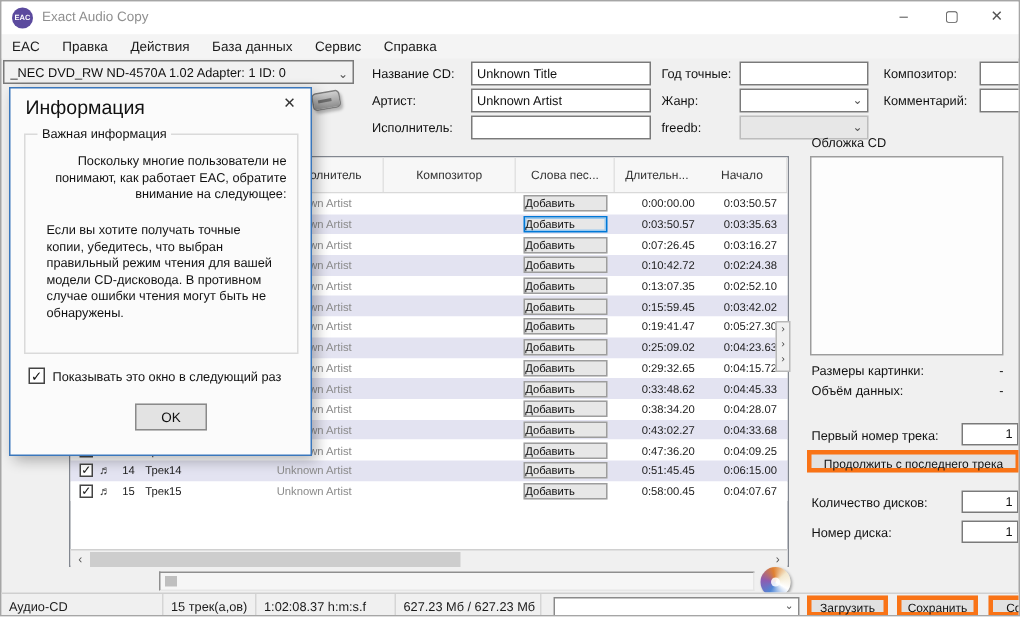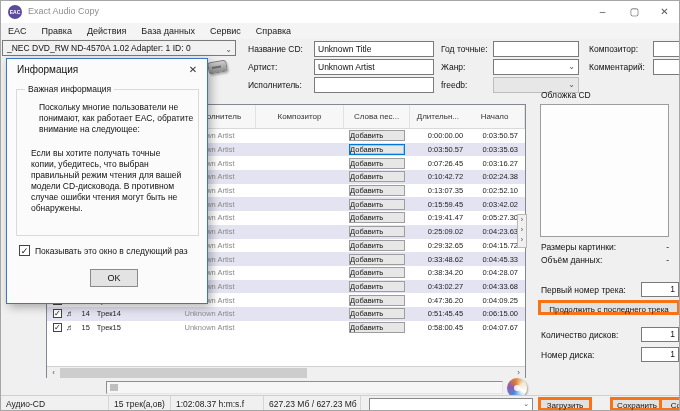--- a/index.html
+++ b/index.html
@@ -71,30 +71,30 @@
   .cd-logo { position:absolute; left:506px; top:377px; width:20px; height:20px; border-radius:50%; background:conic-gradient(from 210deg,#4f86d6,#8e5bb0 70deg,#e08030 140deg,#f3e8cd 200deg,#ffffff 270deg,#4f86d6 360deg); box-shadow:1px 1px 2px rgba(0,0,0,0.35); }
   .cd-logo:after { content:""; position:absolute; left:7px; top:7px; width:6px; height:6px; border-radius:50%; background:rgba(255,255,255,0.85); }
 
   
   .statusbar { position:absolute; left:0; top:394px; width:680px; height:17px; background:#f0f0f0; border-top:1px solid #cfcfcf; font-size:8.5px; color:#1a1a1a; }
   .scell { position:absolute; top:0; height:17px; line-height:16px; border-right:1px solid #d5d5d5; padding-left:5px; overflow:hidden; white-space:nowrap; }
   .s1 { left:0; width:108px; } .s2 { left:108px; width:62px; } .s3 { left:170px; width:93px; } .s4 { left:263px; width:97px; }
   .status-combo { position:absolute; left:368px; top:2px; width:164px; height:13px; background:#fff; border:1px solid #8a8a8a; }
   .status-combo .chev { position:absolute; right:3px; top:1px; font-size:7px; color:#555; }
   .sbtn { position:absolute; top:1px; width:54px; height:14px; line-height:12px; }
-  .sb-load { left:537px; } .sb-save { left:597px;margin-left:12px; } .sb-new { left:658px; }
+  .sb-load { left:537px; } .sb-save { left:597px; } .sb-new { left:658px; }
 
   
   .dialog { position:absolute; left:5px; top:57px; width:202px; height:246px; background:#fbfbfb; border:1px solid #3a77bc; box-shadow:3px 3px 9px rgba(0,0,0,0.3); }
-  .dlg-title { position:absolute; left:10px; top:5px; font-size:10px; color:#111; }
+  .dlg-title { position:absolute; left:10px; top:5px; font-size:13px; color:#111; }
   .dlg-close { position:absolute; right:2px; top:2px; width:24px; height:17px; text-align:center; line-height:17px; font-size:10px; color:#333; }
   .groupbox { position:absolute; left:9px; top:30px; width:183px; height:147px; border:1px solid #dadada; }
   .group-title { position:absolute; left:8px; top:-6px; background:#fbfbfb; padding:0 3px; font-size:8.5px; color:#111; }
   .dlg-para { position:absolute; font-size:8.5px; line-height:11px; color:#111; }
-  .p1 { left:22px; top:12px; width:164px; }
+  .p1 { left:10px; top:12px; width:164px;text-align:right; }
   .p2 { left:14px; top:58px; width:156px; }
   .dlg-check-row { position:absolute; left:12px; top:186px; display:flex; align-items:center; }
   .dlg-checkbox { width:11px; height:11px; background:#fff; border:1px solid #444; font-size:9px; line-height:10px; text-align:center; color:#111; margin-right:5px; }
   .dlg-check-label { font-size:8.5px; color:#111; }
   .ok-btn { position:absolute; left:83px; top:210px; width:48px; height:18px; background:#e3e3e3; border:1px solid #8a8a8a; font-size:9px; line-height:16px; }
 </style>
 </head>
 <body>
 
 <div class="window">

